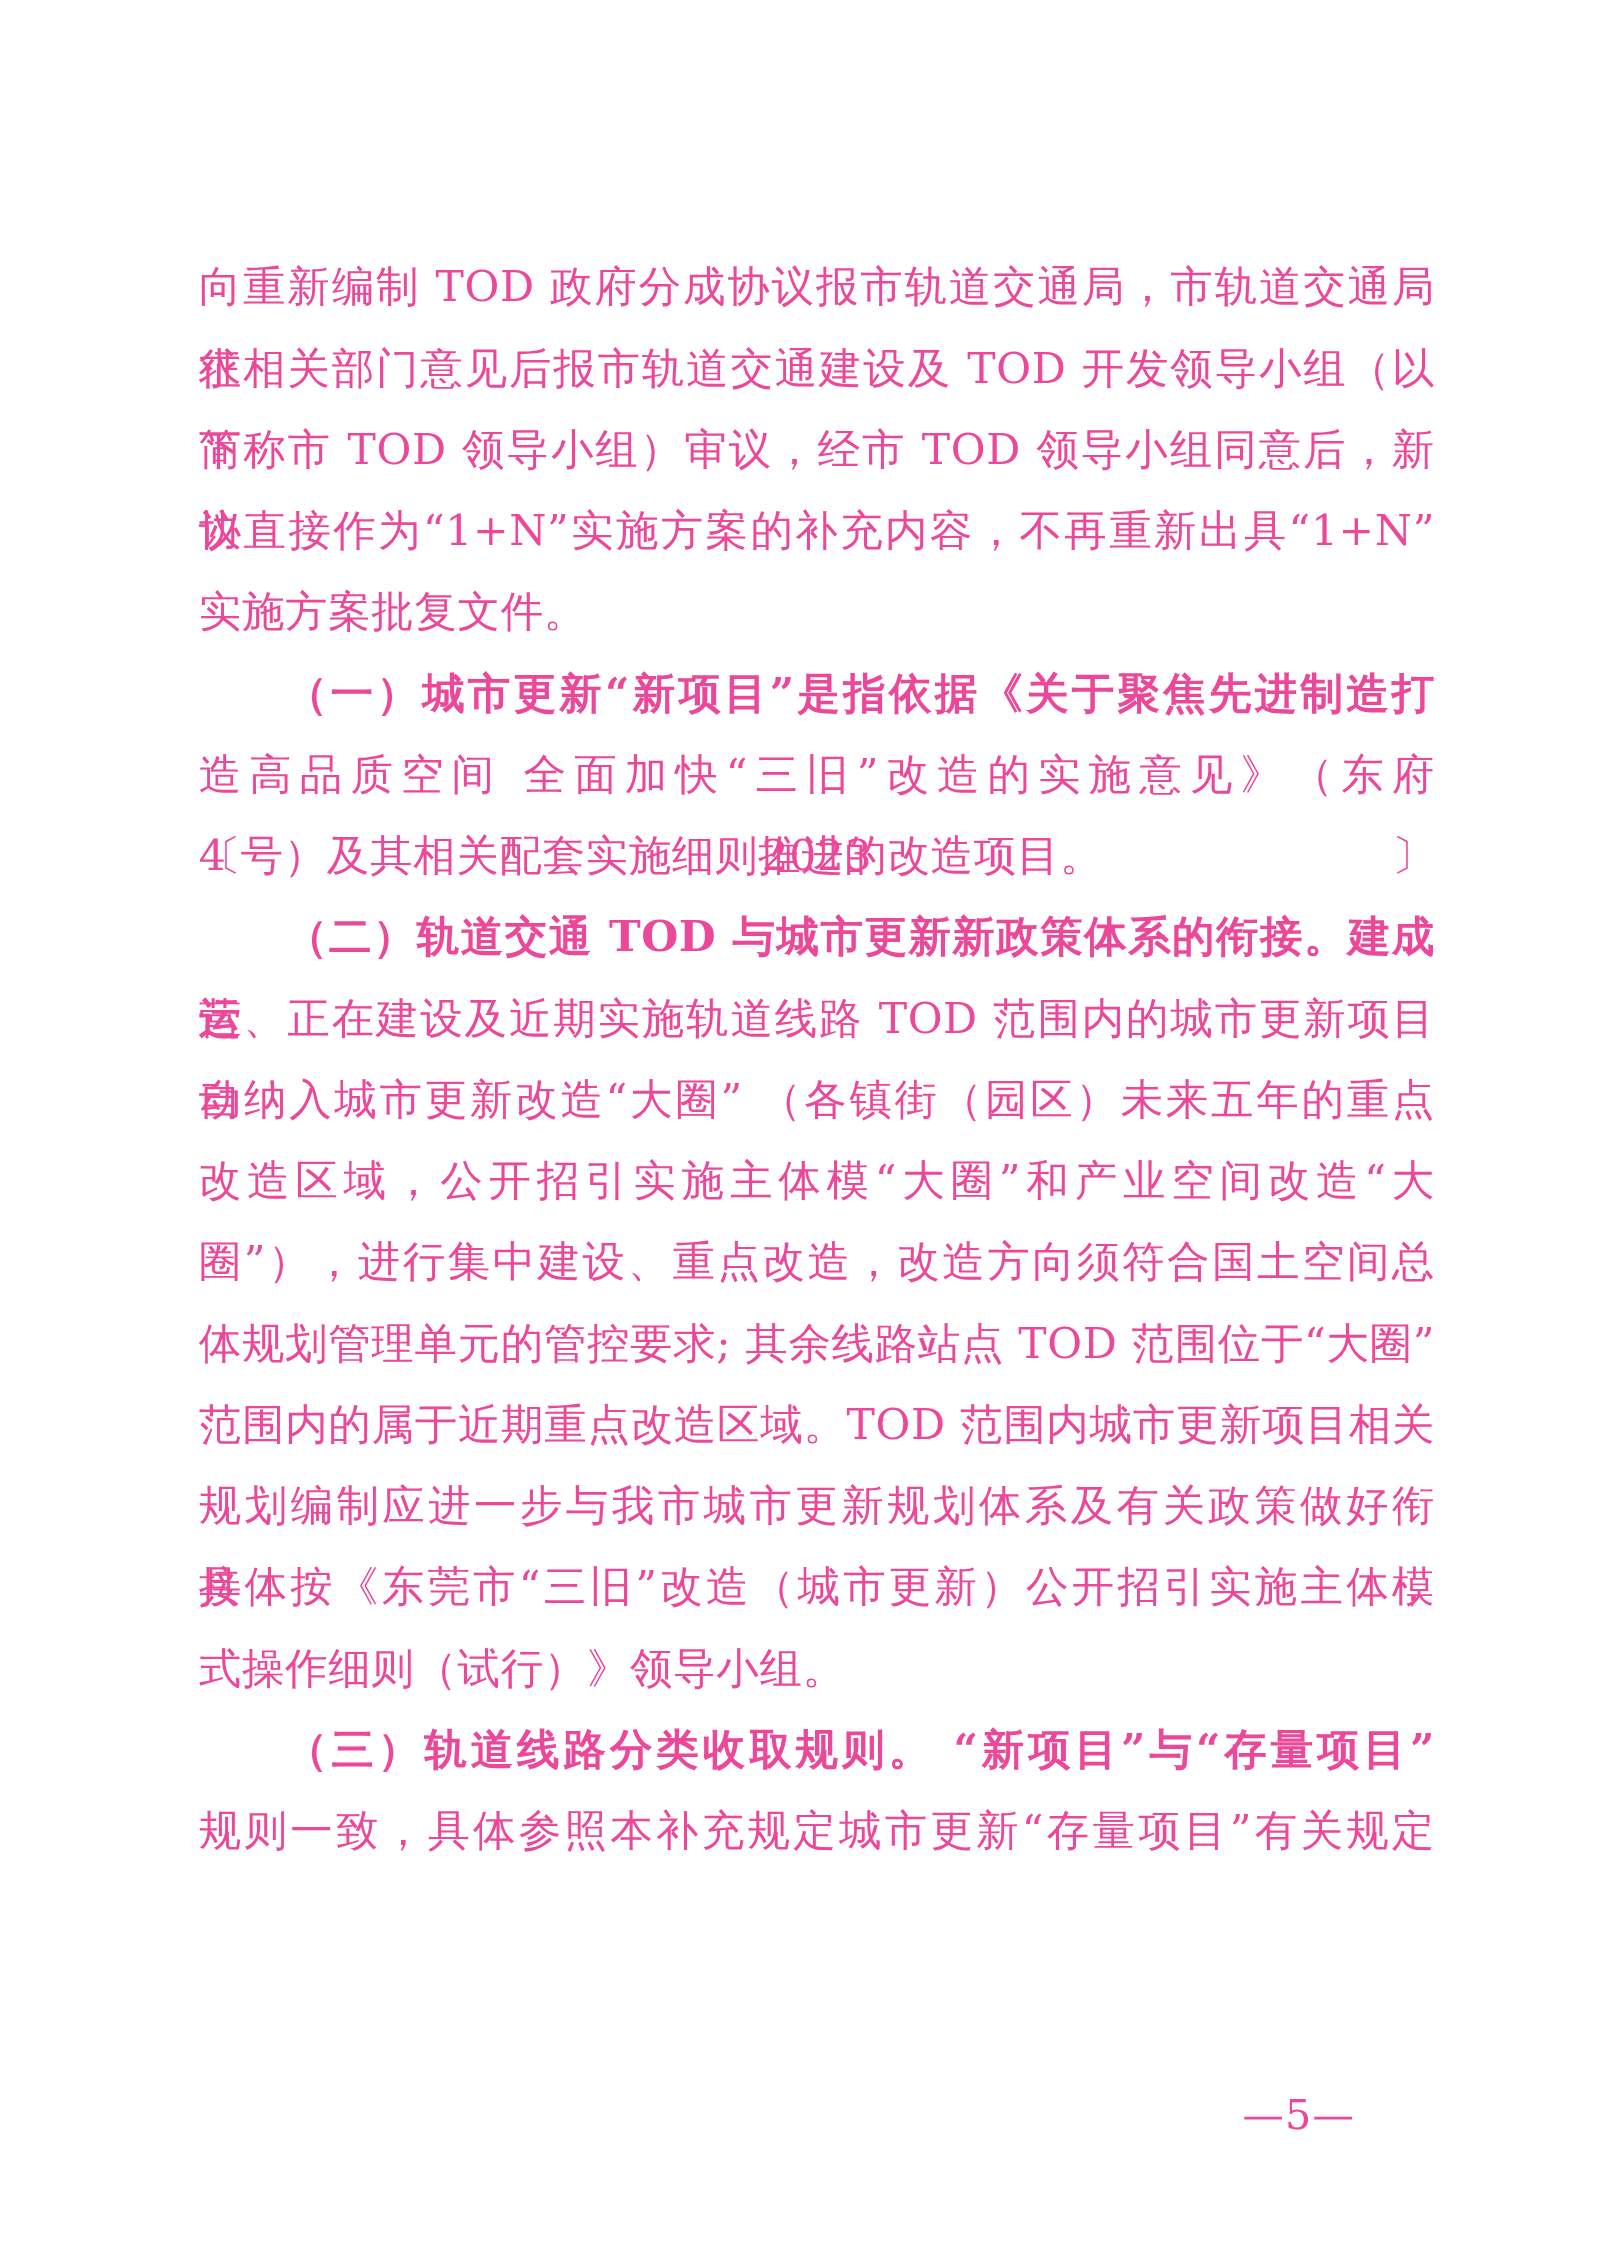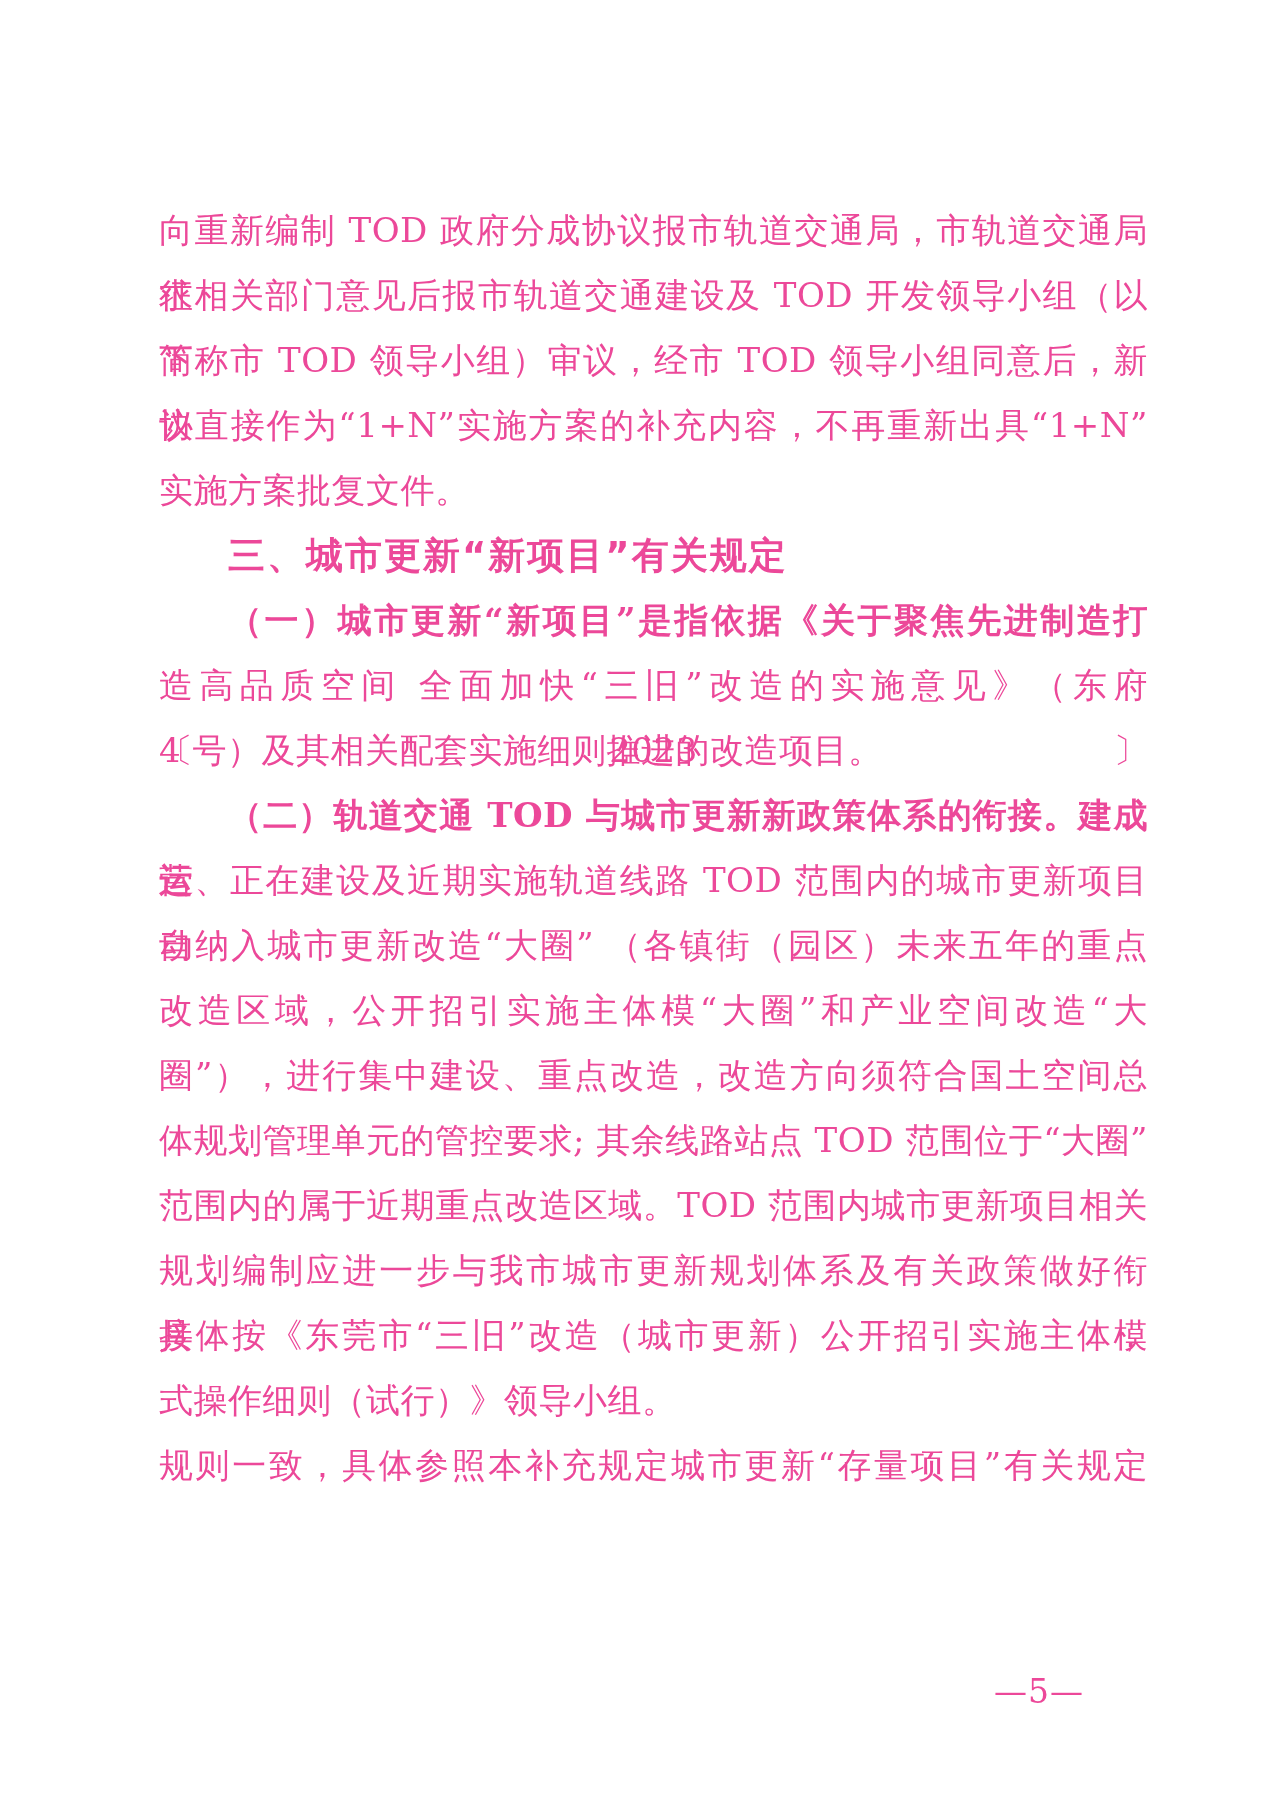--- a/index.html
+++ b/index.html
@@ -57,21 +57,20 @@
   <div class="content">
 
     <div>
       <div class="ln j">向重新编制 TOD 政府分成协议报市轨道交通局，市轨道交通局征</div>
       <div class="ln j">求相关部门意见后报市轨道交通建设及 TOD 开发领导小组（以下</div>
       <div class="ln j">简称市 TOD 领导小组）审议，经市 TOD 领导小组同意后，新协</div>
       <div class="ln j">议直接作为“1+N”实施方案的补充内容，不再重新出具“1+N”</div>
       <div class="ln">实施方案批复文件。</div>
     </div>
 
-    <div class="ln heading">三、城市更新“新项目”有关规定</div>
 
     <div>
       <div class="ln j ind">（一）城市更新“新项目”是指依据《关于聚焦先进制造打</div>
       <div class="ln j">造高品质空间 全面加快“三旧”改造的实施意见》（东府〔2023〕</div>
       <div class="ln">4 号）及其相关配套实施细则推进的改造项目。</div>
     </div>
 
     <div>
       <div class="ln j ind">（二）轨道交通 TOD 与城市更新新政策体系的衔接。建成运</div>
       <div class="ln j">营、正在建设及近期实施轨道线路 TOD 范围内的城市更新项目自</div>
@@ -79,19 +78,20 @@
       <div class="ln j">改造区域，公开招引实施主体模“大圈”和产业空间改造“大</div>
       <div class="ln j">圈”），进行集中建设、重点改造，改造方向须符合国土空间总</div>
       <div class="ln j">体规划管理单元的管控要求; 其余线路站点 TOD 范围位于“大圈”</div>
       <div class="ln j">范围内的属于近期重点改造区域。TOD 范围内城市更新项目相关</div>
       <div class="ln j">规划编制应进一步与我市城市更新规划体系及有关政策做好衔接，</div>
       <div class="ln j">具体按《东莞市“三旧”改造（城市更新）公开招引实施主体模</div>
       <div class="ln">式操作细则（试行）》领导小组。</div>
     </div>
 
     <div>
+      <div class="ln j ind">（三）轨道线路分类收取规则。 “新项目”与“存量项目”</div>
       <div class="ln j">规则一致，具体参照本补充规定城市更新“存量项目”有关规定</div>
     </div>
 
   </div>
 
   <div class="pagenum">—5—</div>
 </div>
 
 </body></html>

